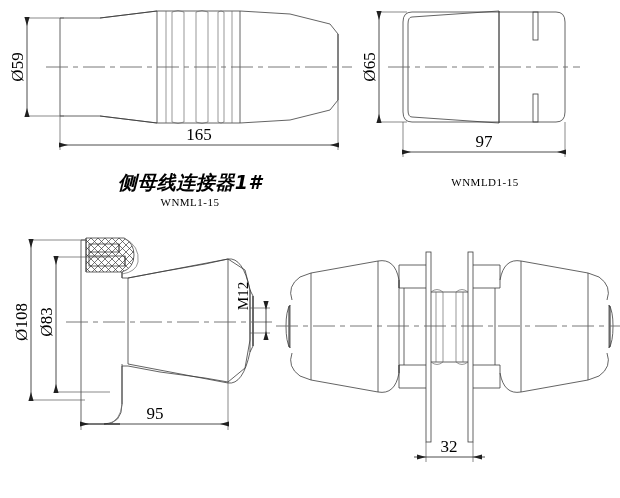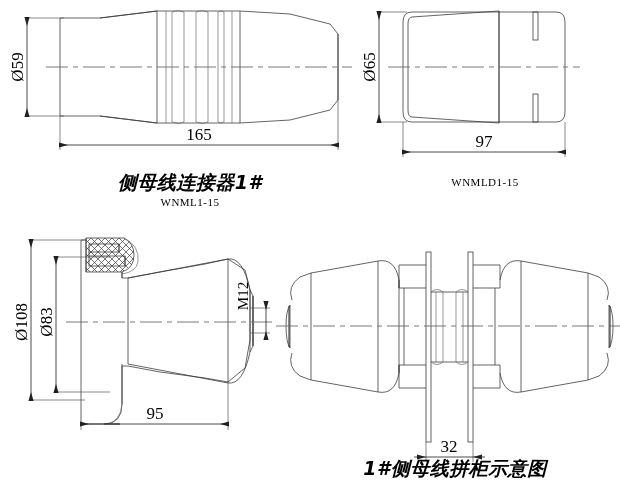--- a/index.html
+++ b/index.html
@@ -390,17 +390,14 @@
 <div class="caption cap-block" style="left:60px; top:172px; width:260px;">
   <div class="cap-cn">侧母线连接器1#</div>
   <div class="cap-code">WNML1-15</div>
 </div>
 
 <div class="caption cap-block" style="left:355px; top:172px; width:260px;">
   <div class="cap-code">WNMLD1-15</div>
 </div>
 
 
-<div class="caption cap-block" style="left:330px; top:458px; width:250px;">
-  <div class="cap-cn">1#侧母线拼柜示意图</div>
+
 </div>
 
-</div>
-
 </body></html>

